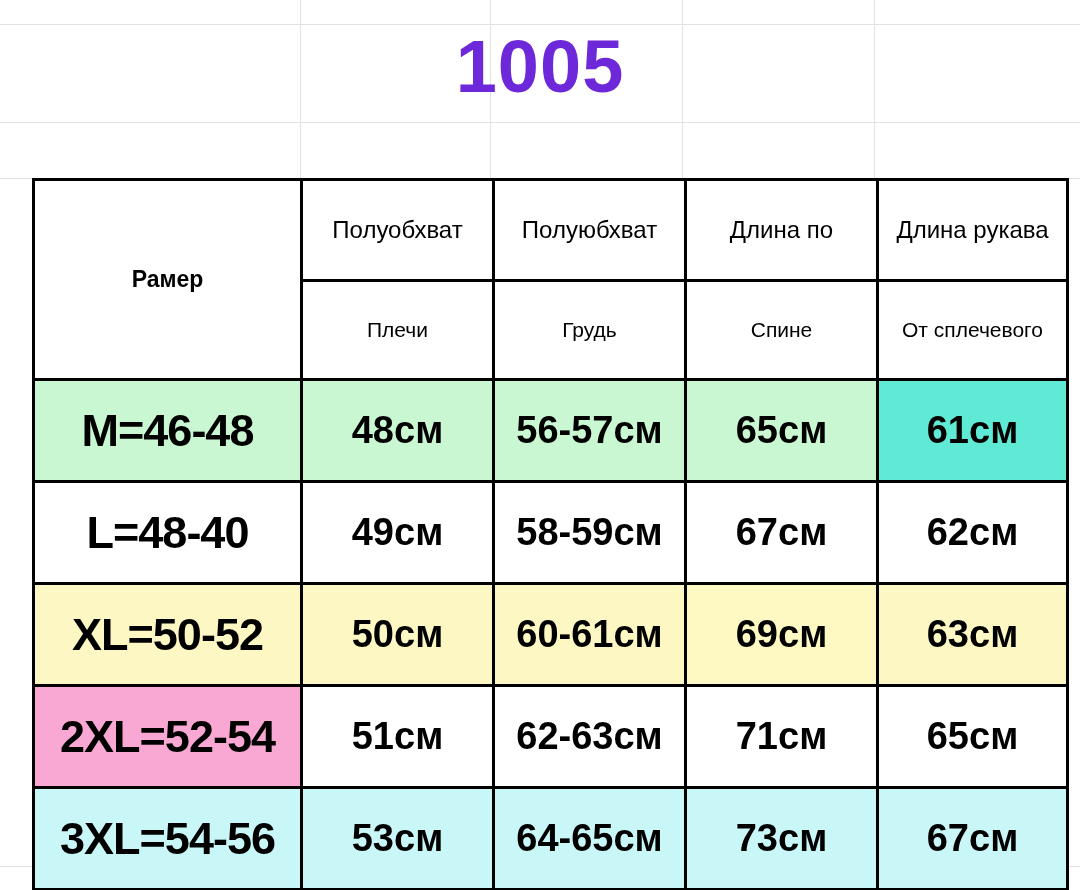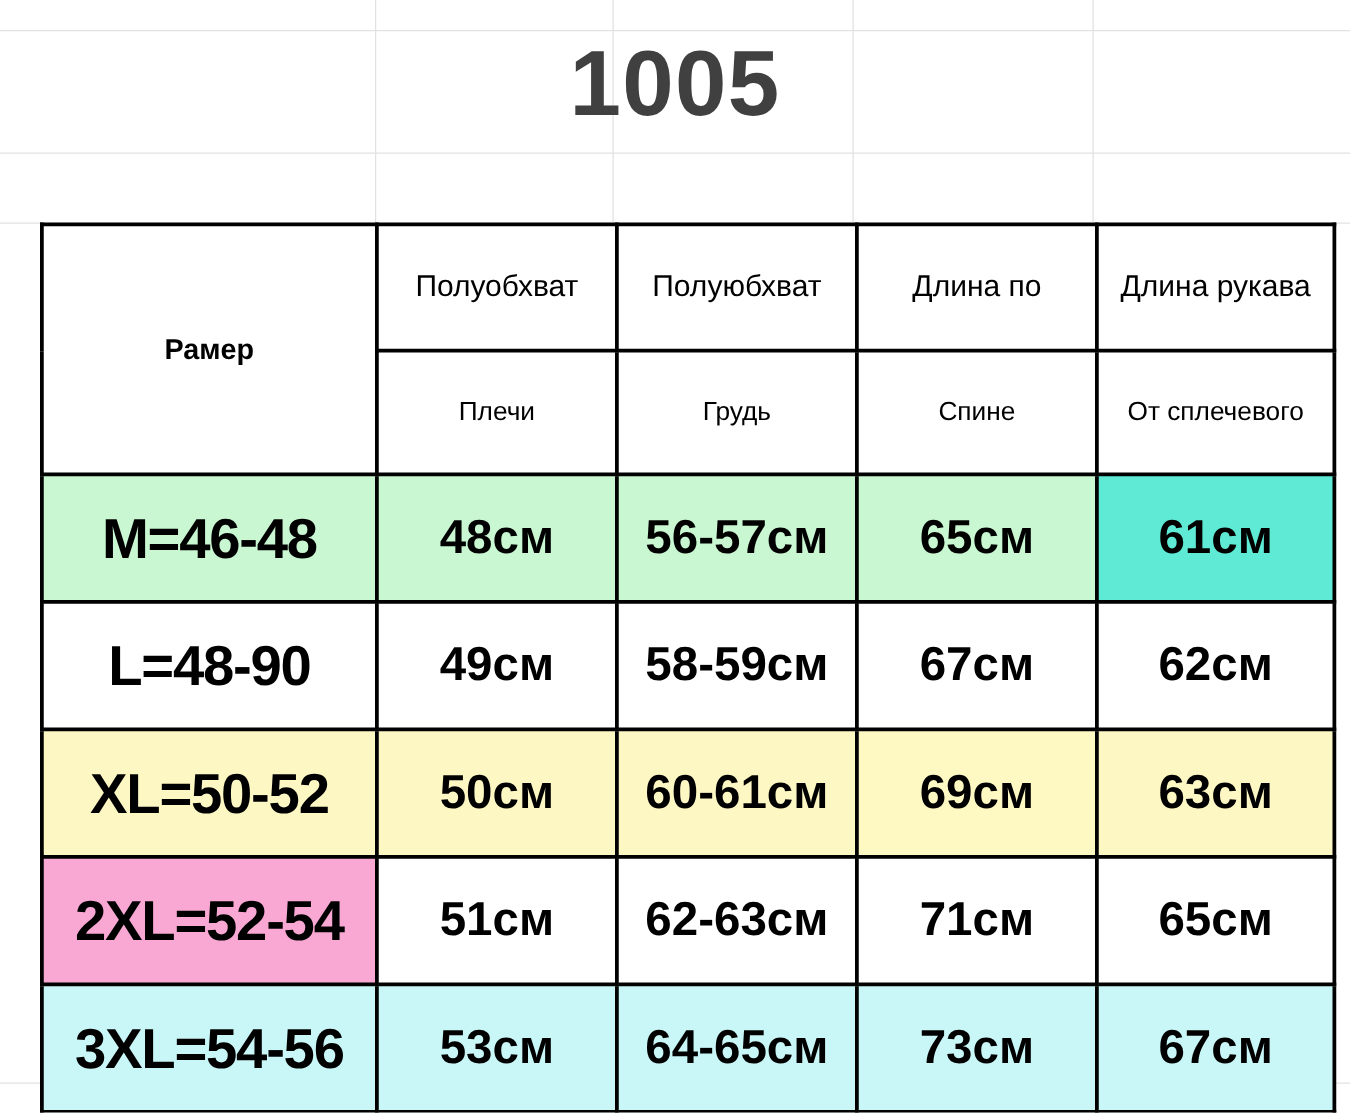--- a/index.html
+++ b/index.html
@@ -38,21 +38,21 @@
 
   .page-title {
     position: absolute;
     top: 30px;
     left: 0;
     width: 1080px;
     text-align: center;
     font-size: 74px;
     font-weight: 700;
     letter-spacing: 1px;
-    color: #404040;
+    color: #6d28d9;
     line-height: 1;
   }
 
   .size-table-wrap {
     position: absolute;
     left: 32px;
     top: 178px;
     width: 1034px;
   }
 
@@ -149,21 +149,21 @@
     </thead>
     <tbody>
       <tr>
         <td class="size-cell" style="background-color: rgb(201, 247, 210);">M=46-48</td>
         <td class="val-cell" style="background-color: rgb(201, 247, 210);">48см</td>
         <td class="val-cell" style="background-color: rgb(201, 247, 210);">56-57см</td>
         <td class="val-cell" style="background-color: rgb(201, 247, 210);">65см</td>
         <td class="val-cell" style="background-color: #5eead4;">61см</td>
       </tr>
       <tr>
-        <td class="size-cell" style="background-color: rgb(255, 255, 255);">L=48-90</td>
+        <td class="size-cell" style="background-color: rgb(255, 255, 255);">L=48-40</td>
         <td class="val-cell" style="background-color: rgb(255, 255, 255);">49см</td>
         <td class="val-cell" style="background-color: rgb(255, 255, 255);">58-59см</td>
         <td class="val-cell" style="background-color: rgb(255, 255, 255);">67см</td>
         <td class="val-cell" style="background-color: rgb(255, 255, 255);">62см</td>
       </tr>
       <tr>
         <td class="size-cell" style="background-color: rgb(253, 247, 195);">XL=50-52</td>
         <td class="val-cell" style="background-color: rgb(253, 247, 195); text-align: center;">50см</td>
         <td class="val-cell" style="background-color: rgb(253, 247, 195);">60-61см</td>
         <td class="val-cell" style="background-color: #fef9c3;">69см</td>

